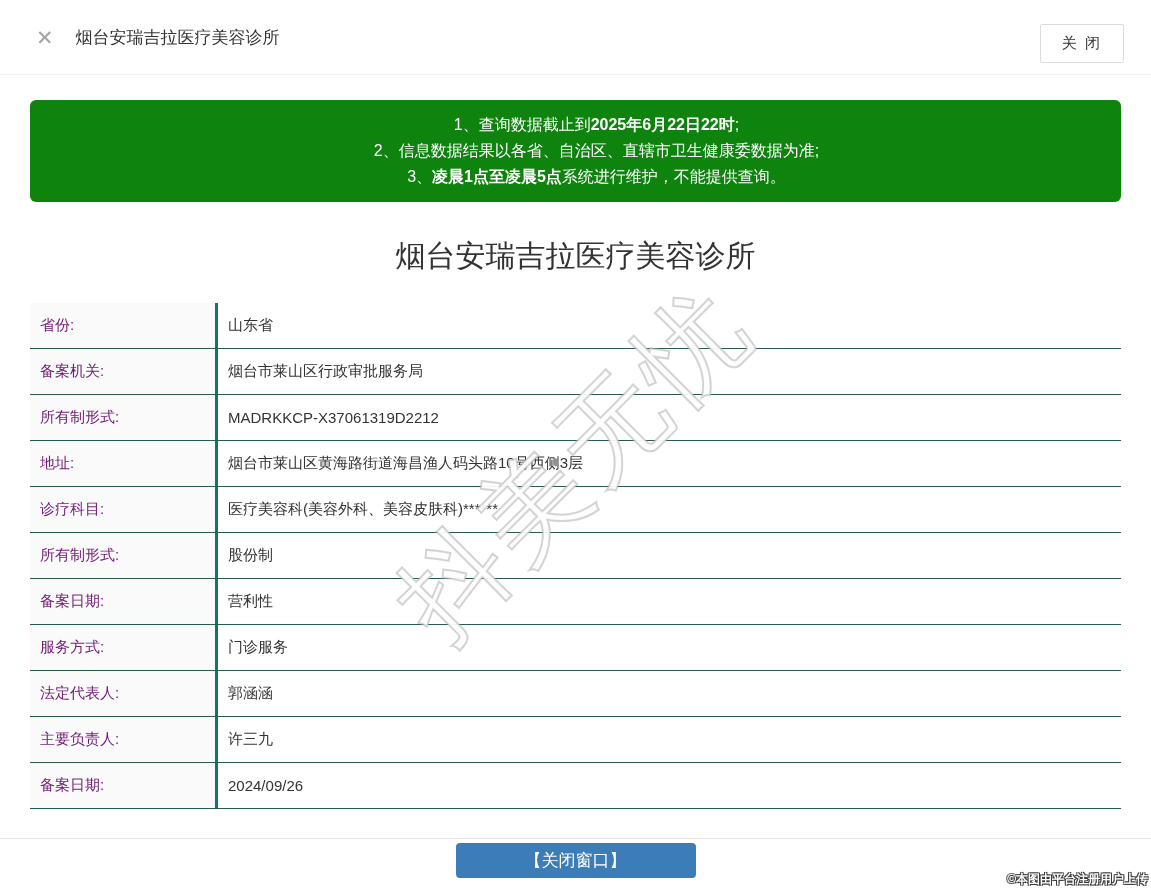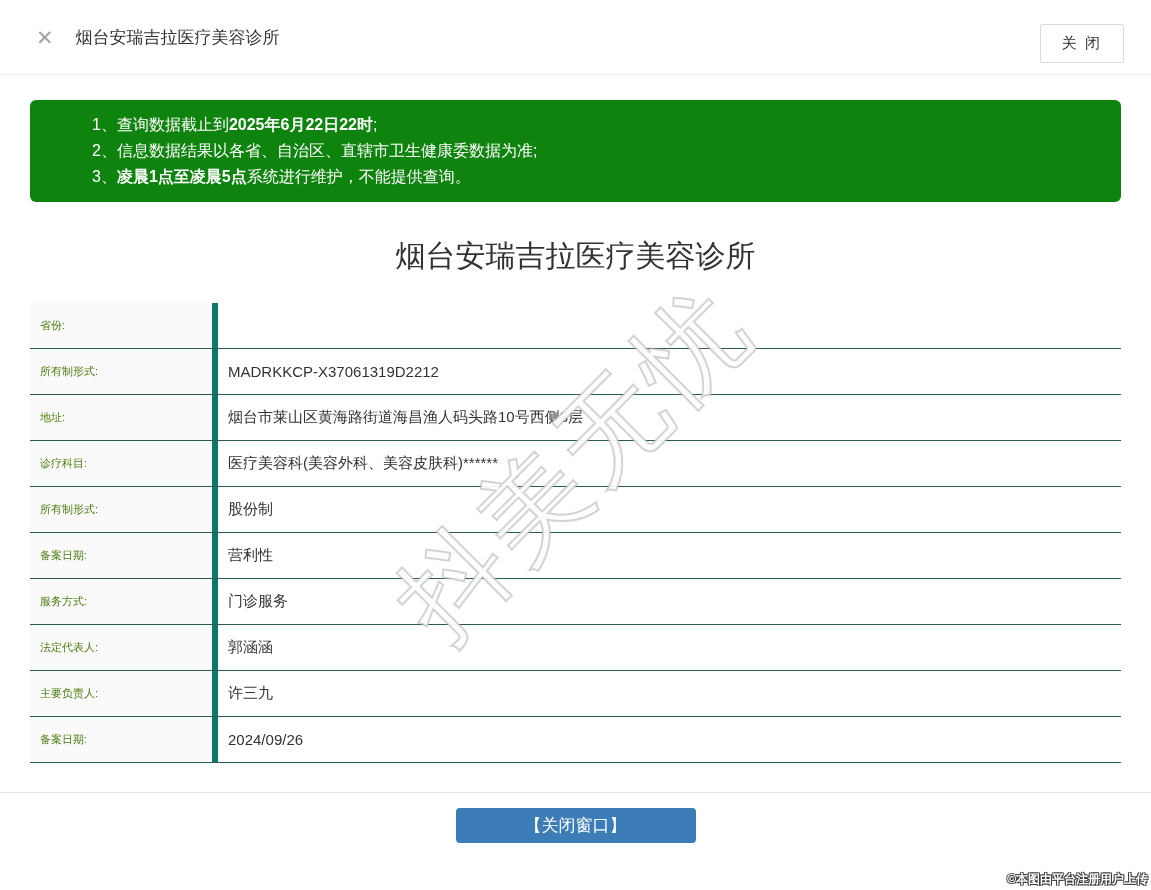--- a/index.html
+++ b/index.html
@@ -45,20 +45,21 @@
   }
   
   .notice {
     margin: 25px 30px 0 30px;
     background: #0e830e;
     border-radius: 6px;
     color: #ffffff;
     padding: 12px 20px 12px 62px;
     font-size: 16px;
     line-height: 26px;
+    text-align: center;
   }
   .notice b { font-weight: bold; }
   
   .page-title {
     text-align: center;
     font-size: 30px;
     font-weight: 400;
     color: #333;
     margin: 34px 0 26px 0;
   }
@@ -69,40 +70,40 @@
   }
   .info-table .row {
     display: flex;
     height: 46px;
     align-items: stretch;
     border-bottom: 1px solid #2a5a4e;
   }
   .info-table .cell-label {
     width: 188px;
     background: #fafafa;
-    border-right: 6px solid #0f766e;
+    border-right: 3px solid #0f766e;
     display: flex;
     align-items: center;
     padding-left: 10px;
-    font-size: 11px;
-    color: #4d7c0f;
+    font-size: 15px;
+    color: #701a75;
   }
   .info-table .cell-value {
     flex: 1;
     display: flex;
     align-items: center;
     padding-left: 10px;
     font-size: 15px;
     color: #333;
   }
   
   .footer {
     margin-top: 29px;
     border-top: 1px solid #e6e6e6;
-    padding-top: 15px;
+    padding-top: 4px;
     text-align: center;
   }
   .footer .close-window-btn {
     display: inline-block;
     width: 240px;
     height: 35px;
     line-height: 35px;
     background: #3c7db8;
     color: #ffffff;
     border: none;
@@ -153,20 +154,25 @@
   <div><span>1、查询数据截止到</span><b>2025年6月22日22时</b><span>;</span></div>
   <div><span>2、信息数据结果以各省、自治区、直辖市卫生健康委数据为准;</span><b></b><span></span></div>
   <div><span>3、</span><b>凌晨1点至凌晨5点</b><span>系统进行维护，不能提供查询。</span></div>
 </div>
 
 <h1 class="page-title">烟台安瑞吉拉医疗美容诊所</h1>
 
 <div class="info-table">
   <div class="row">
     <div class="cell-label">省份:</div>
+    <div class="cell-value">山东省</div>
+  </div>
+  <div class="row">
+    <div class="cell-label">备案机关:</div>
+    <div class="cell-value">烟台市莱山区行政审批服务局</div>
   </div>
   <div class="row">
     <div class="cell-label">所有制形式:</div>
     <div class="cell-value">MADRKKCP-X37061319D2212</div>
   </div>
   <div class="row">
     <div class="cell-label">地址:</div>
     <div class="cell-value">烟台市莱山区黄海路街道海昌渔人码头路10号西侧3层</div>
   </div>
   <div class="row">

